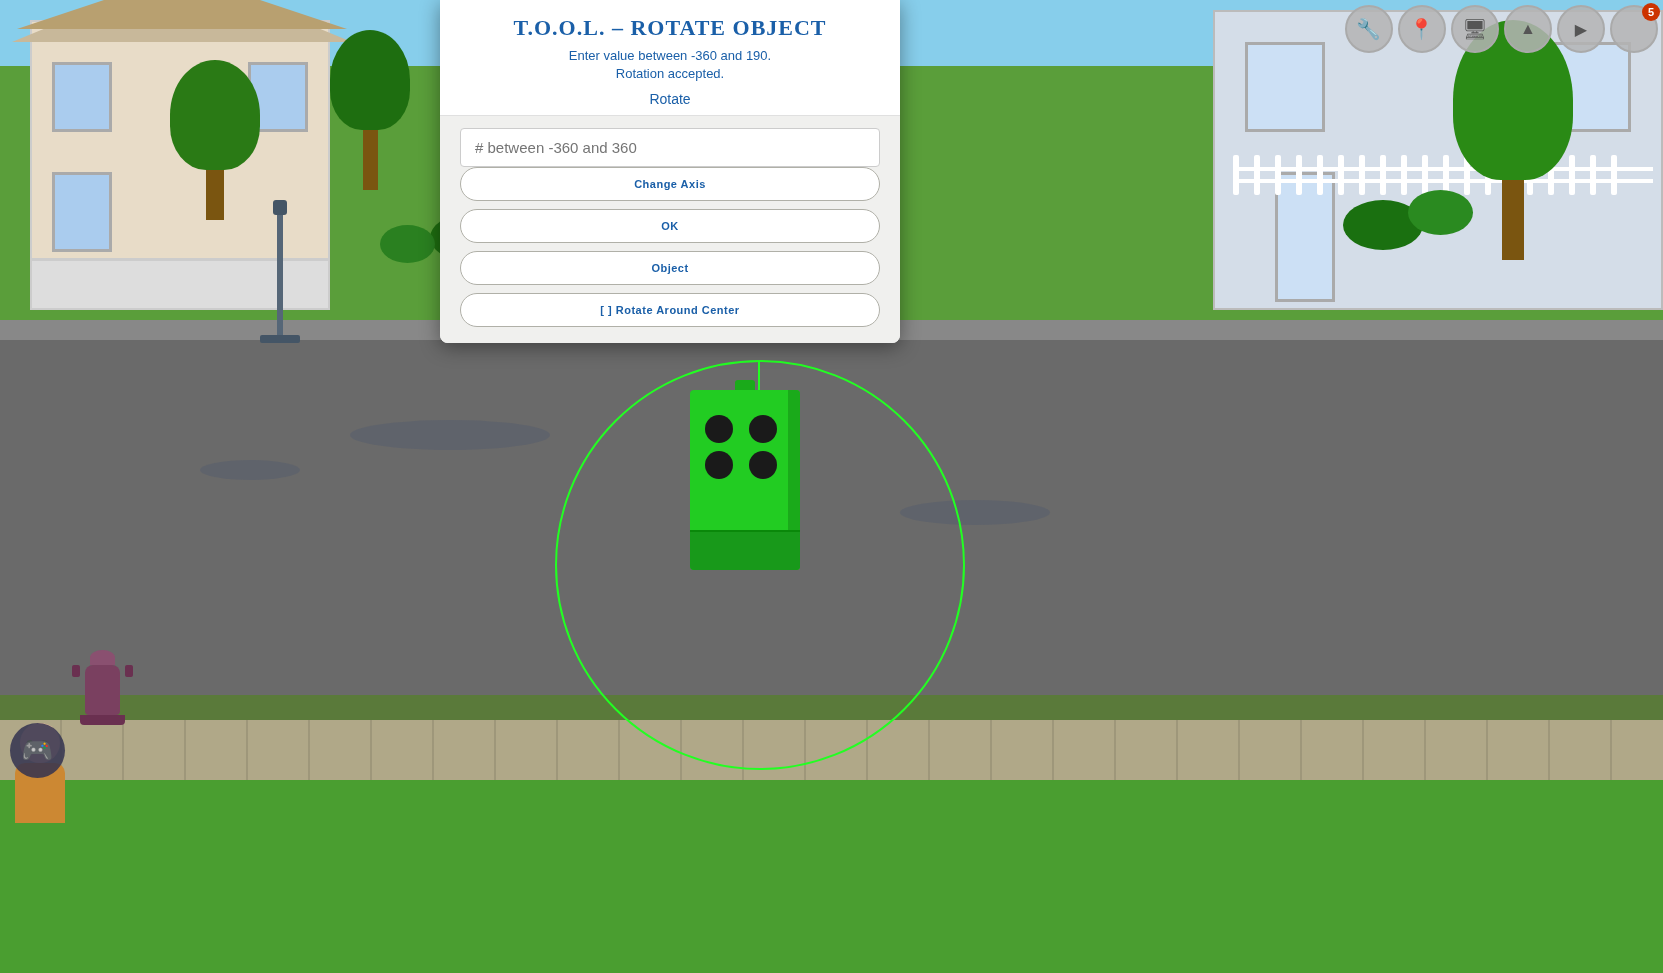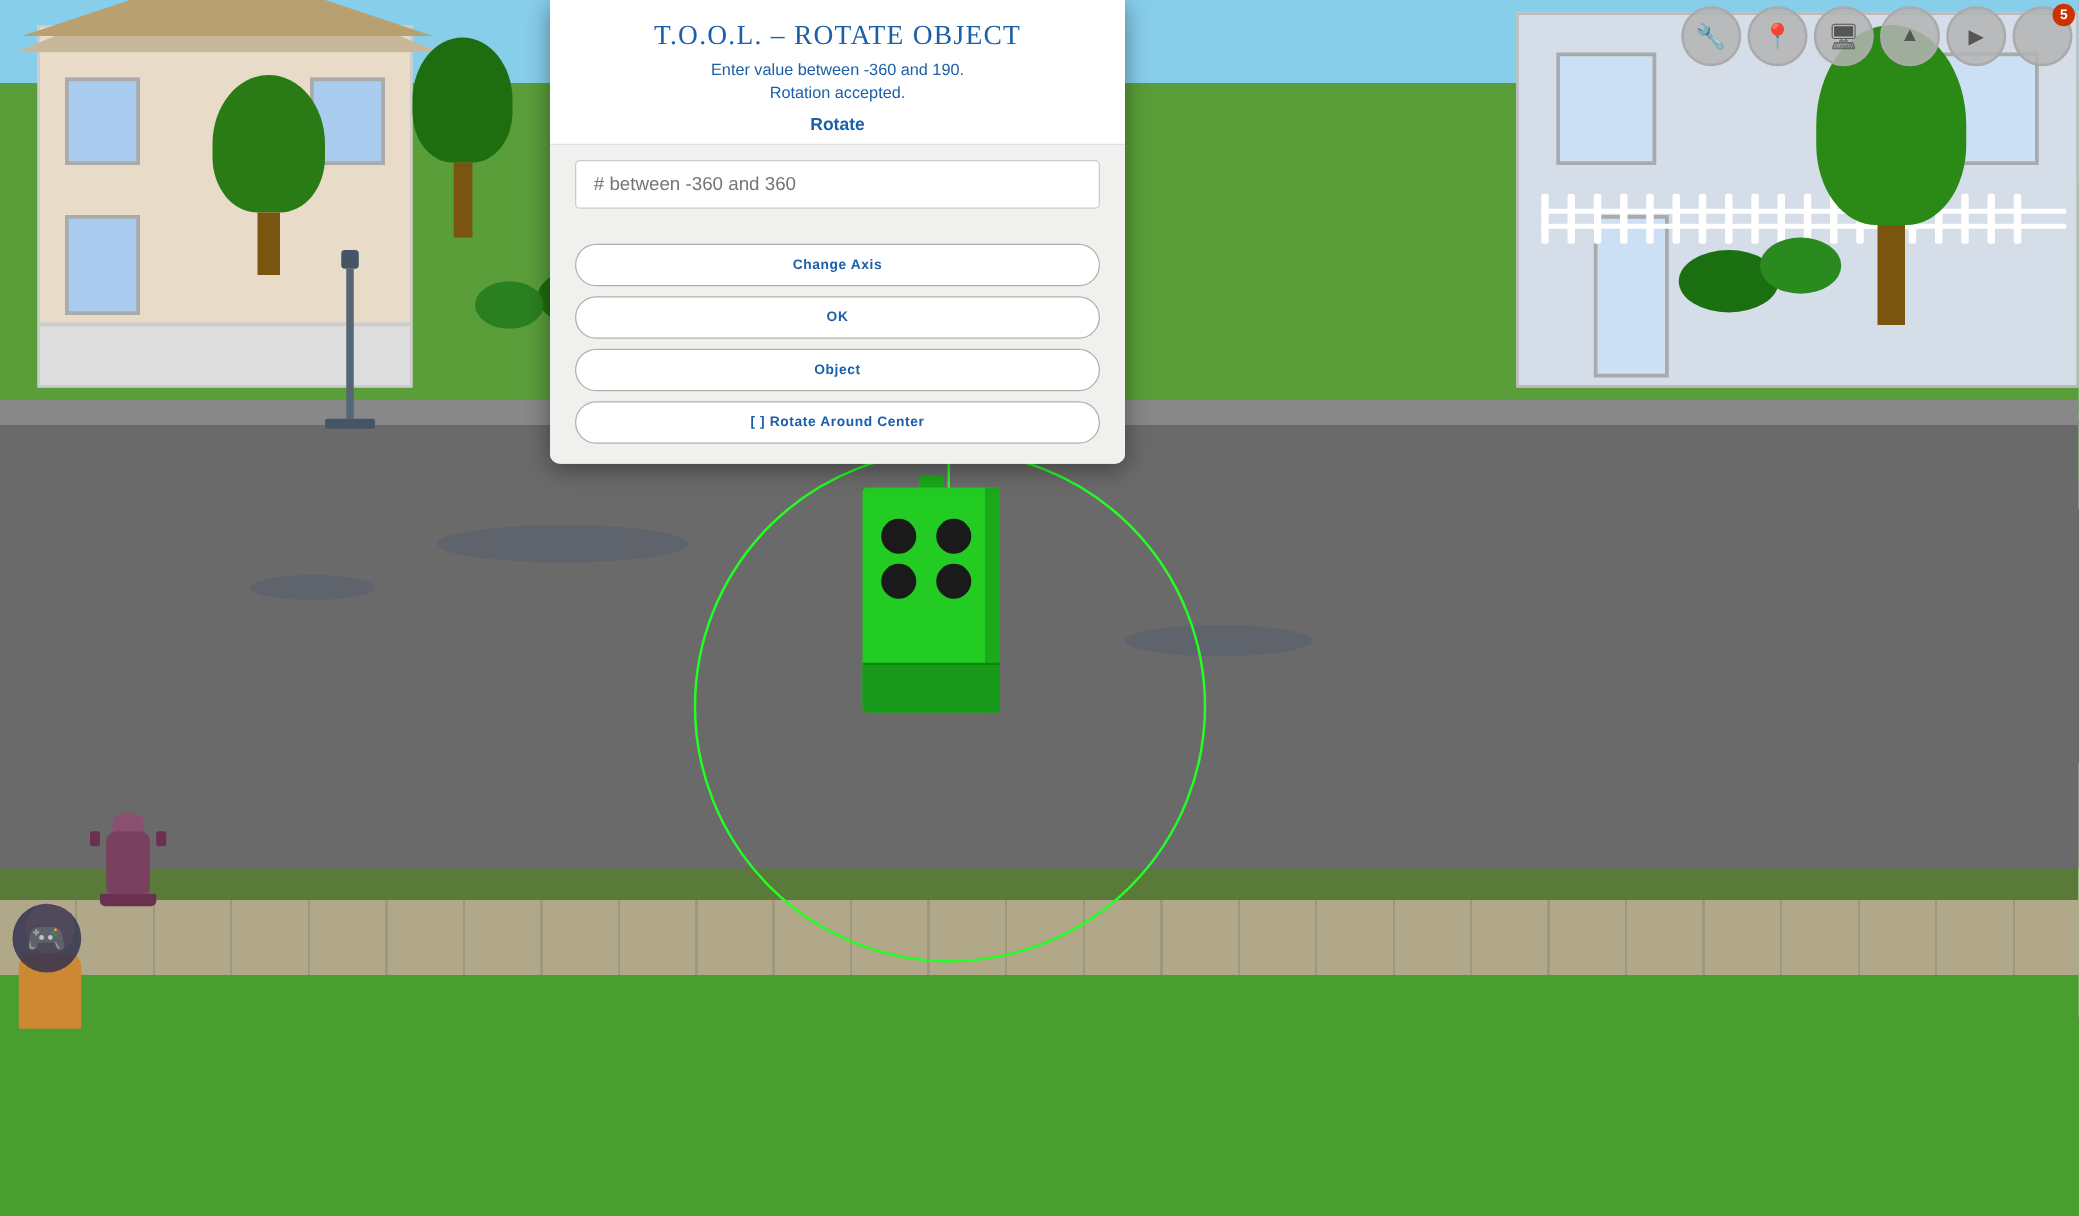--- a/index.html
+++ b/index.html
@@ -269,56 +269,56 @@
 
     .modal-header {
       background: white;
       padding: 15px 20px 8px;
       text-align: center;
       border-bottom: 1px solid #e0e0e0;
     }
 
     .modal-title {
       font-size: 22px;
-      font-weight: normal;
+      font-weight: bold;
       color: #1a5fa8;
       letter-spacing: 1px;
       text-transform: uppercase;
       font-family: Georgia, serif;
     }
 
     .modal-subtitle {
       font-size: 13px;
       color: #1a5fa8;
       margin-top: 6px;
       line-height: 1.4;
     }
 
     .modal-label {
       font-size: 14px;
-      font-weight: bold;
+      font-weight: normal;
       color: #1a5fa8;
       margin-top: 8px;
       text-align: center;
     }
 
     .modal-body {
       padding: 12px 20px 16px;
       background: #f0f0ee;
     }
 
     .modal-input {
       width: 100%;
       padding: 10px 14px;
       font-size: 15px;
       border: 1px solid #ccc;
       border-radius: 4px;
       background: white;
       color: #c2410c;
-      margin-bottom: 28px;
+      margin-bottom: 0;
       outline: none;
     }
 
     .modal-btn {
       display: block;
       width: 100%;
       padding: 10px 16px;
       margin-bottom: 8px;
       background: white;
       border: 1px solid #b0b0a8;

